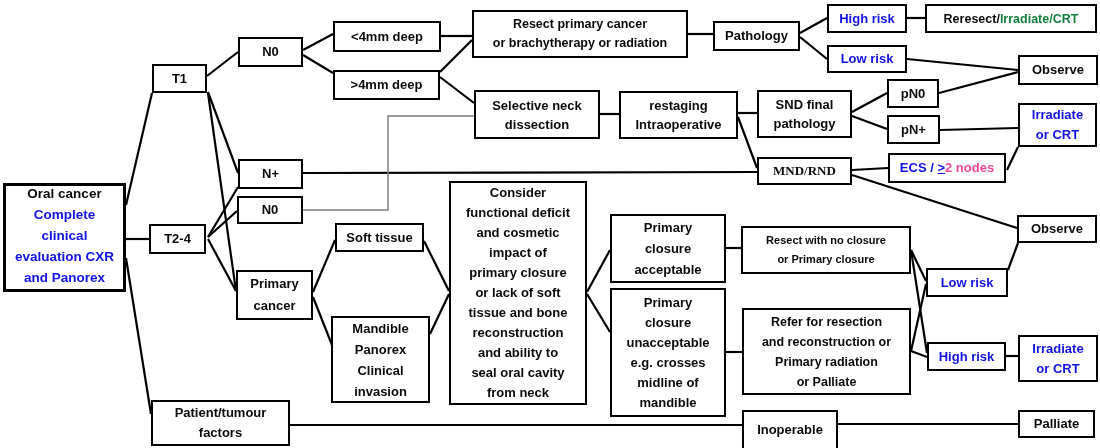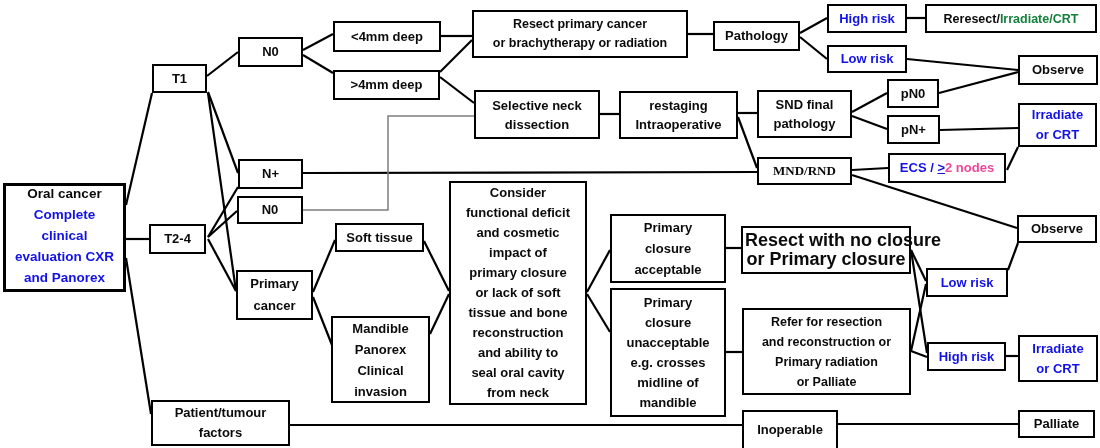--- a/index.html
+++ b/index.html
@@ -234,21 +234,21 @@
     <div class="node" style="left: 610px; top: 288px; width: 116px; height: 129px; line-height: 20px;">
       <div class="label">
         <span class="seg-block">Primary</span>
         <span class="seg-block">closure</span>
         <span class="seg-block">unacceptable</span>
         <span class="seg-block">e.g. crosses</span>
         <span class="seg-block">midline of</span>
         <span class="seg-block">mandible</span>
       </div>
     </div>
-    <div class="node" style="left: 741px; top: 226px; width: 170px; height: 48px; font-size: 18px; line-height: 19px;">
+    <div class="node" style="left: 741px; top: 226px; width: 170px; height: 48px; font-size: 11px; line-height: 19px;">
       <div class="label">
         <span class="seg-block">Resect with no closure</span>
         <span class="seg-block">or Primary closure</span>
       </div>
     </div>
     <div class="node" style="left: 742px; top: 308px; width: 169px; height: 87px; font-size: 12.5px; line-height: 20px;">
       <div class="label">
         <span class="seg-block">Refer for resection</span>
         <span class="seg-block">and reconstruction or</span>
         <span class="seg-block">Primary radiation</span>

